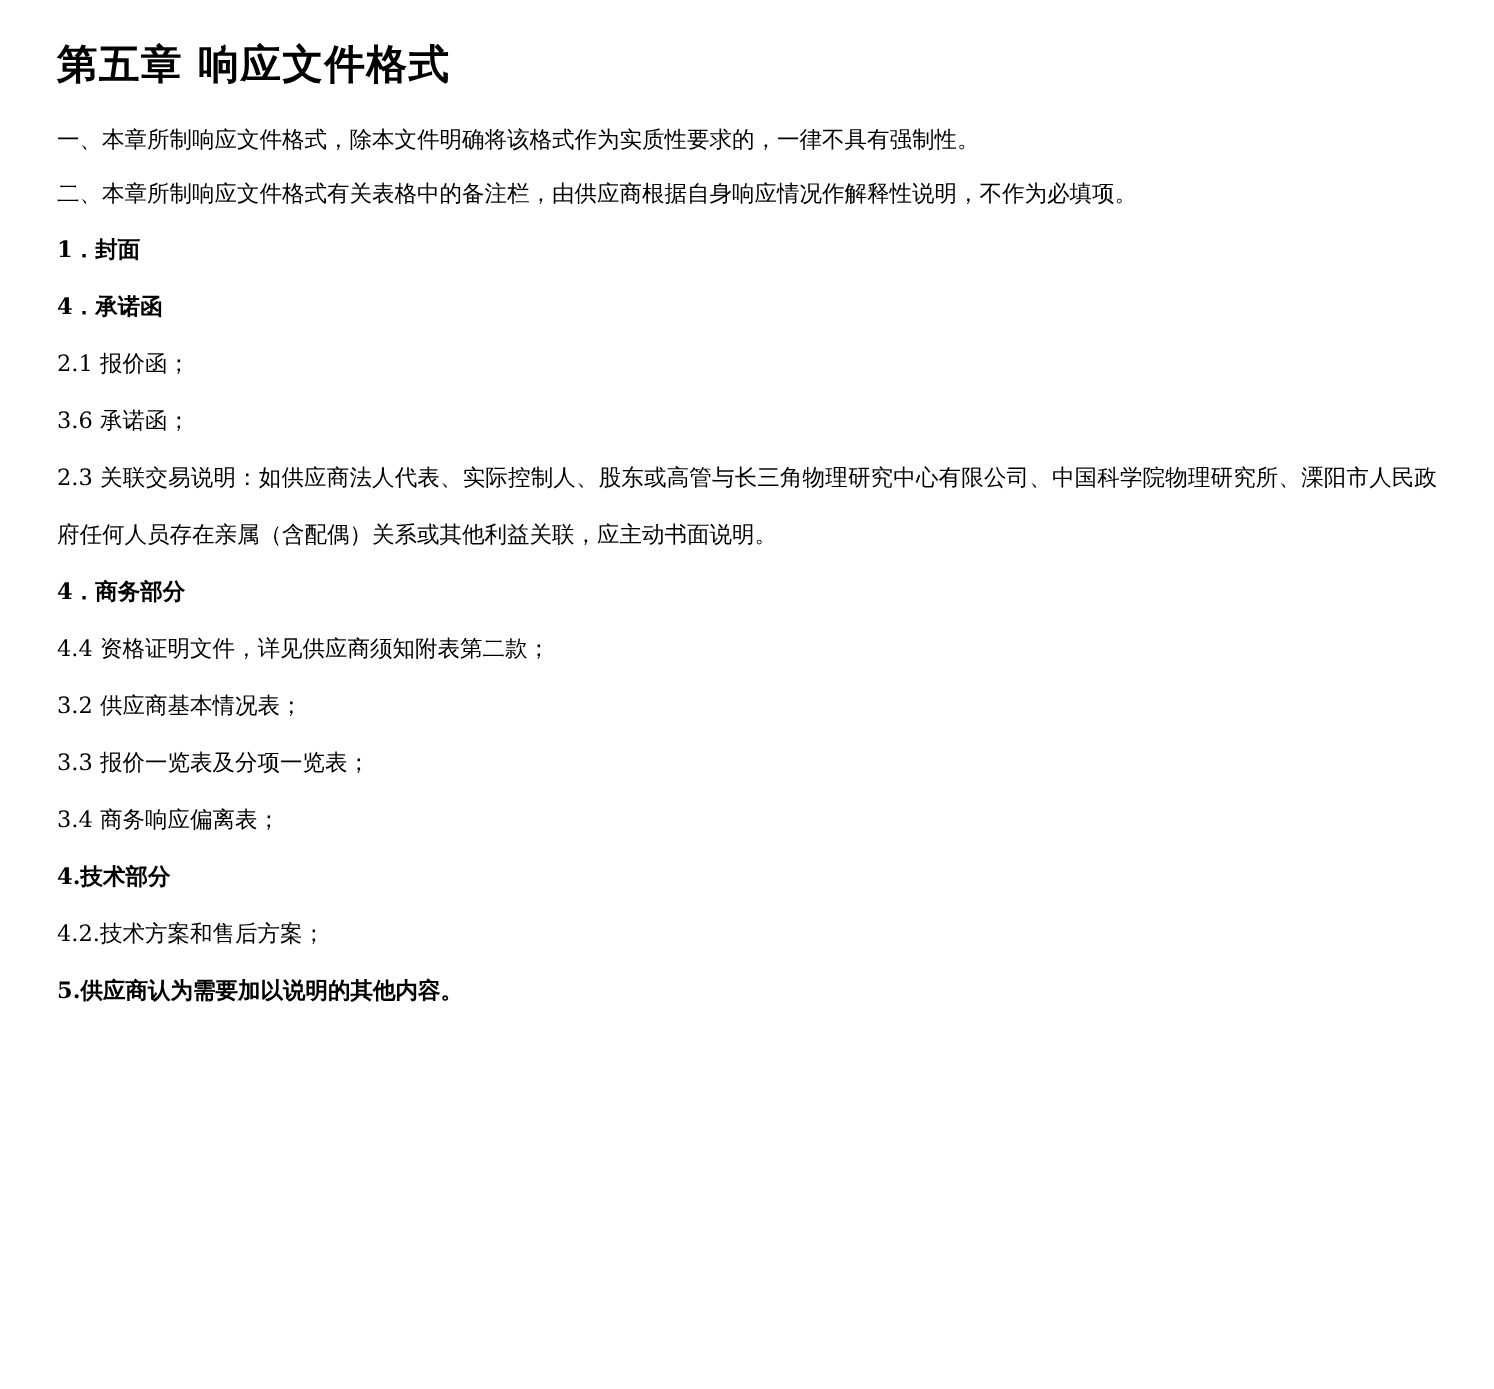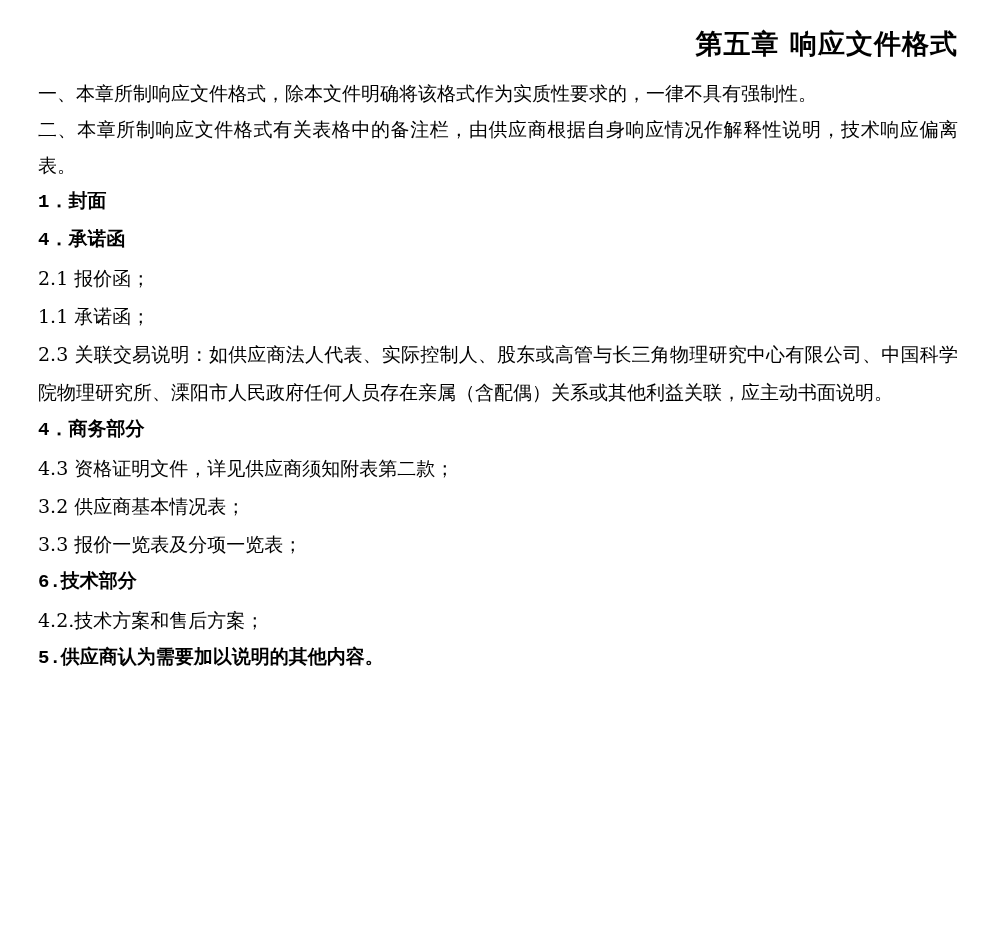--- a/index.html
+++ b/index.html
@@ -15,64 +15,64 @@
     overflow: hidden;
   }
   .page {
     width: 996px;
     height: 926px;
     box-sizing: border-box;
     padding: 18px 38px 0 38px;
     position: relative;
   }
   .doc-title {
-    text-align: right;
+    text-align: left;
     font-size: 27px;
     font-weight: bold;
     letter-spacing: 1px;
     margin: 8px 0 14px 0;
     line-height: 1.3;
   }
   .para {
-    font-size: 19px;
+    font-size: 15px;
     line-height: 36px;
     text-align: justify;
     text-justify: inter-ideograph;
     margin: 0;
   }
   .para.bold {
     font-weight: bold;
-    font-family: Liberation Mono, monospace;
   }
   .tight {
     line-height: 33px;
   }
   .spaced {
     line-height: 38px;
   }
 </style>
 </head>
 <body>
 
 <div class="page">
 
   <h1 class="doc-title">第五章  响应文件格式</h1>
 
   <p class="para">一、本章所制响应文件格式，除本文件明确将该格式作为实质性要求的，一律不具有强制性。</p>
-  <p class="para">二、本章所制响应文件格式有关表格中的备注栏，由供应商根据自身响应情况作解释性说明，技术响应偏离表。</p>
+  <p class="para">二、本章所制响应文件格式有关表格中的备注栏，由供应商根据自身响应情况作解释性说明，不作为必填项。</p>
 
   <p class="para bold spaced">1．封面</p>
   <p class="para bold spaced">4．承诺函</p>
   <p class="para spaced">2.1 报价函；</p>
-  <p class="para spaced">1.1 承诺函；</p>
+  <p class="para spaced">3.6 承诺函；</p>
   <p class="para spaced">2.3 关联交易说明：如供应商法人代表、实际控制人、股东或高管与长三角物理研究中心有限公司、中国科学院物理研究所、溧阳市人民政府任何人员存在亲属（含配偶）关系或其他利益关联，应主动书面说明。</p>
 
   <p class="para bold spaced">4．商务部分</p>
-  <p class="para spaced">4.3 资格证明文件，详见供应商须知附表第二款；</p>
+  <p class="para spaced">4.4 资格证明文件，详见供应商须知附表第二款；</p>
   <p class="para spaced">3.2 供应商基本情况表；</p>
   <p class="para spaced">3.3 报价一览表及分项一览表；</p>
+  <p class="para spaced">3.4 商务响应偏离表；</p>
 
-  <p class="para bold spaced">6.技术部分</p>
+  <p class="para bold spaced">4.技术部分</p>
   <p class="para spaced">4.2.技术方案和售后方案；</p>
 
   <p class="para bold spaced">5.供应商认为需要加以说明的其他内容。</p>
 
 </div>
 
 </body></html>

